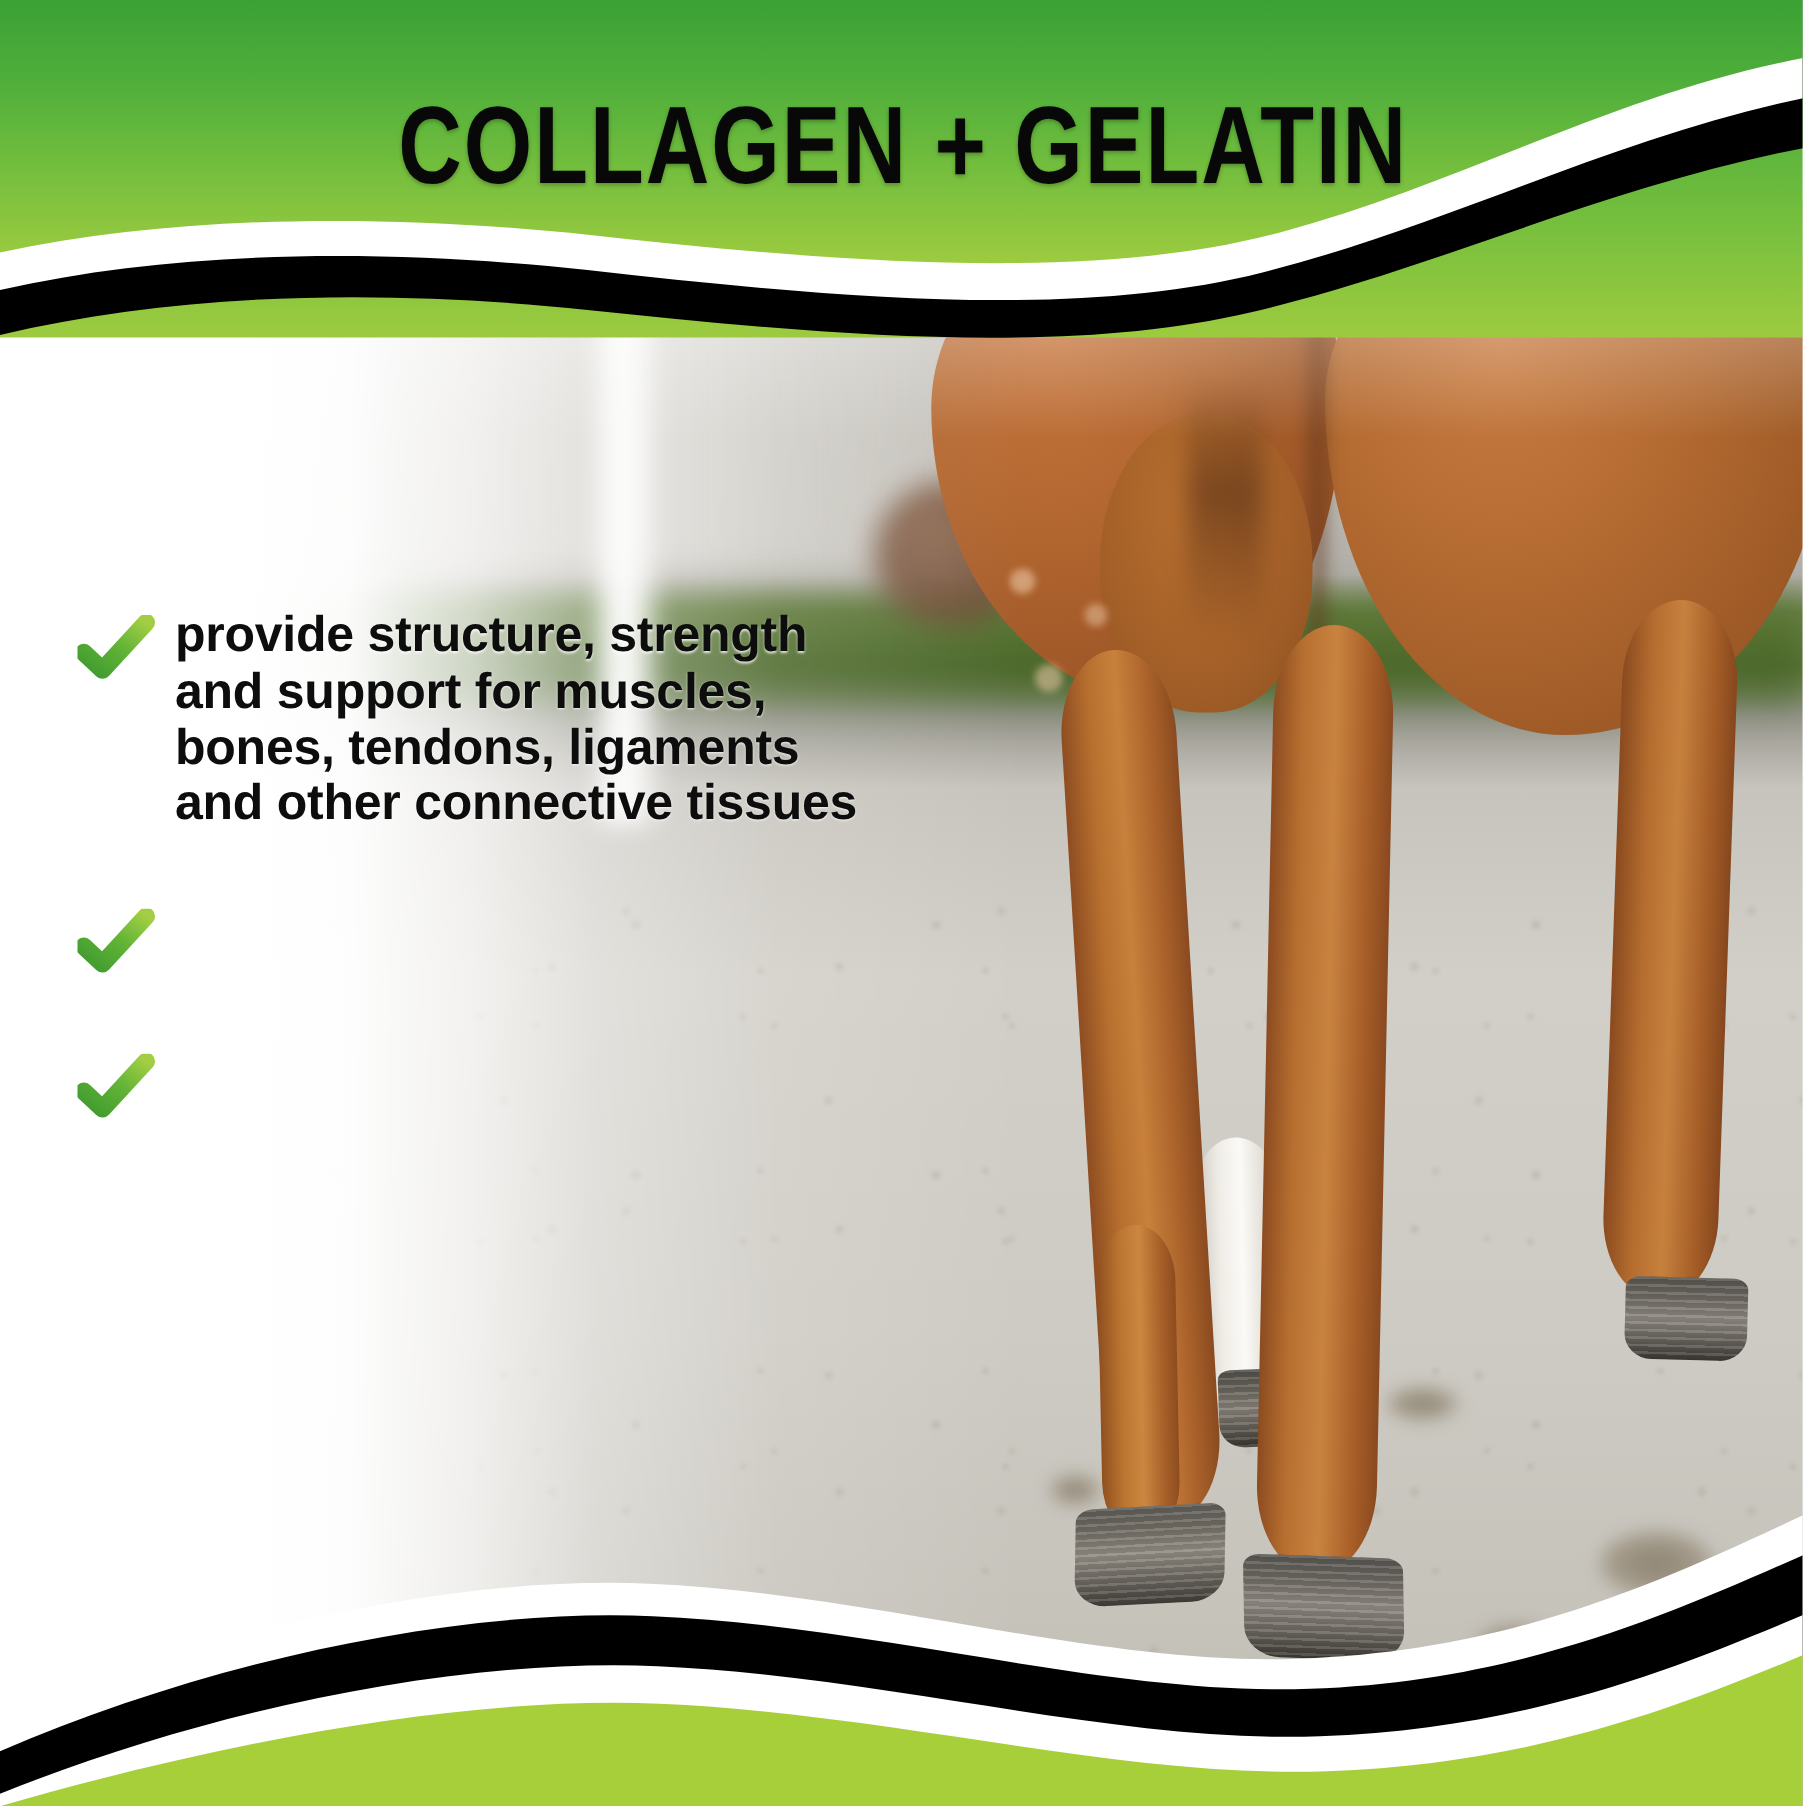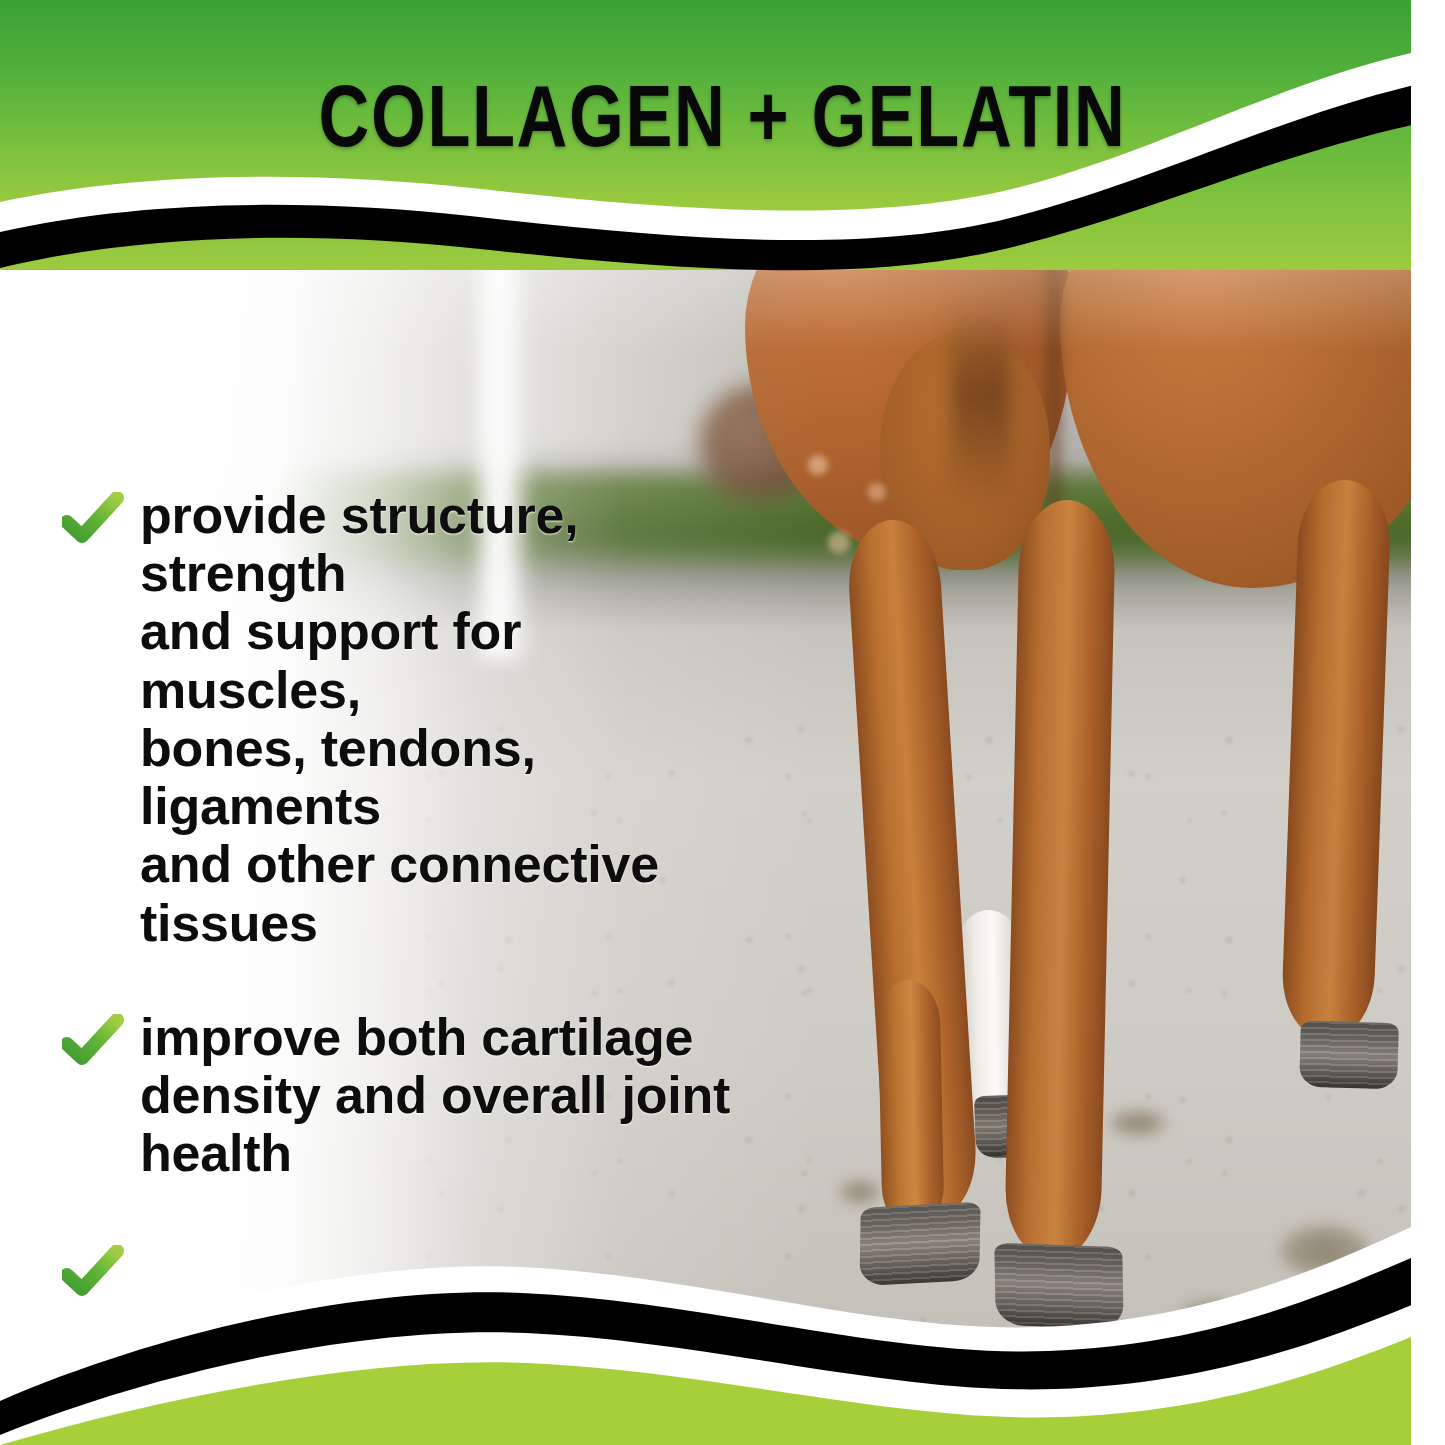--- a/index.html
+++ b/index.html
@@ -11,20 +11,21 @@
   body {
     font-family: "Liberation Sans", sans-serif;
   }
 
   #poster {
     position: relative;
     width: 1411px;
     height: 1445px;
     overflow: hidden;
     background: #e5e5e5;
+    padding-left: 31px;
   }
 
   
   .photo-layer {
     position: absolute;
     left: 0; top: 0;
     width: 1445px;
     height: 1445px;
     overflow: hidden;
   }
@@ -356,21 +357,21 @@
   .check-icon {
     flex: 0 0 auto;
     width: 62px;
     height: 54px;
     margin-right: 16px;
     margin-top: 6px;
   }
   .benefit-text {
     font-family: "Liberation Sans", sans-serif;
     font-weight: bold;
-    font-size: 52px;
+    font-size: 40px;
     line-height: 1.12;
     color: #0d0d0d;
     letter-spacing: -0.2px;
     white-space: pre-line;
     text-shadow: 0 1px 2px rgba(255,255,255,.8);
   }
 </style>
 </head>
 <body>
 
@@ -487,23 +488,20 @@
       <svg class="check-icon" viewBox="0 0 62 54">
         <defs>
           <linearGradient id="ck2" x1="0" y1="1" x2="1" y2="0">
             <stop offset="0%" stop-color="#3f9b2f"></stop>
             <stop offset="55%" stop-color="#63b437"></stop>
             <stop offset="100%" stop-color="#a3ce44"></stop>
           </linearGradient>
         </defs>
         <path d="M5,30 L20,44 L55,6" fill="none" stroke="url(#ck2)" stroke-width="14" stroke-linecap="round" stroke-linejoin="round"></path>
       </svg>
-      <div class="benefit-text">improve both cartilage
-density and overall joint
-health</div>
     </div>
 
     <div class="benefit">
       <svg class="check-icon" viewBox="0 0 62 54">
         <defs>
           <linearGradient id="ck3" x1="0" y1="1" x2="1" y2="0">
             <stop offset="0%" stop-color="#3f9b2f"></stop>
             <stop offset="55%" stop-color="#63b437"></stop>
             <stop offset="100%" stop-color="#a3ce44"></stop>
           </linearGradient>

